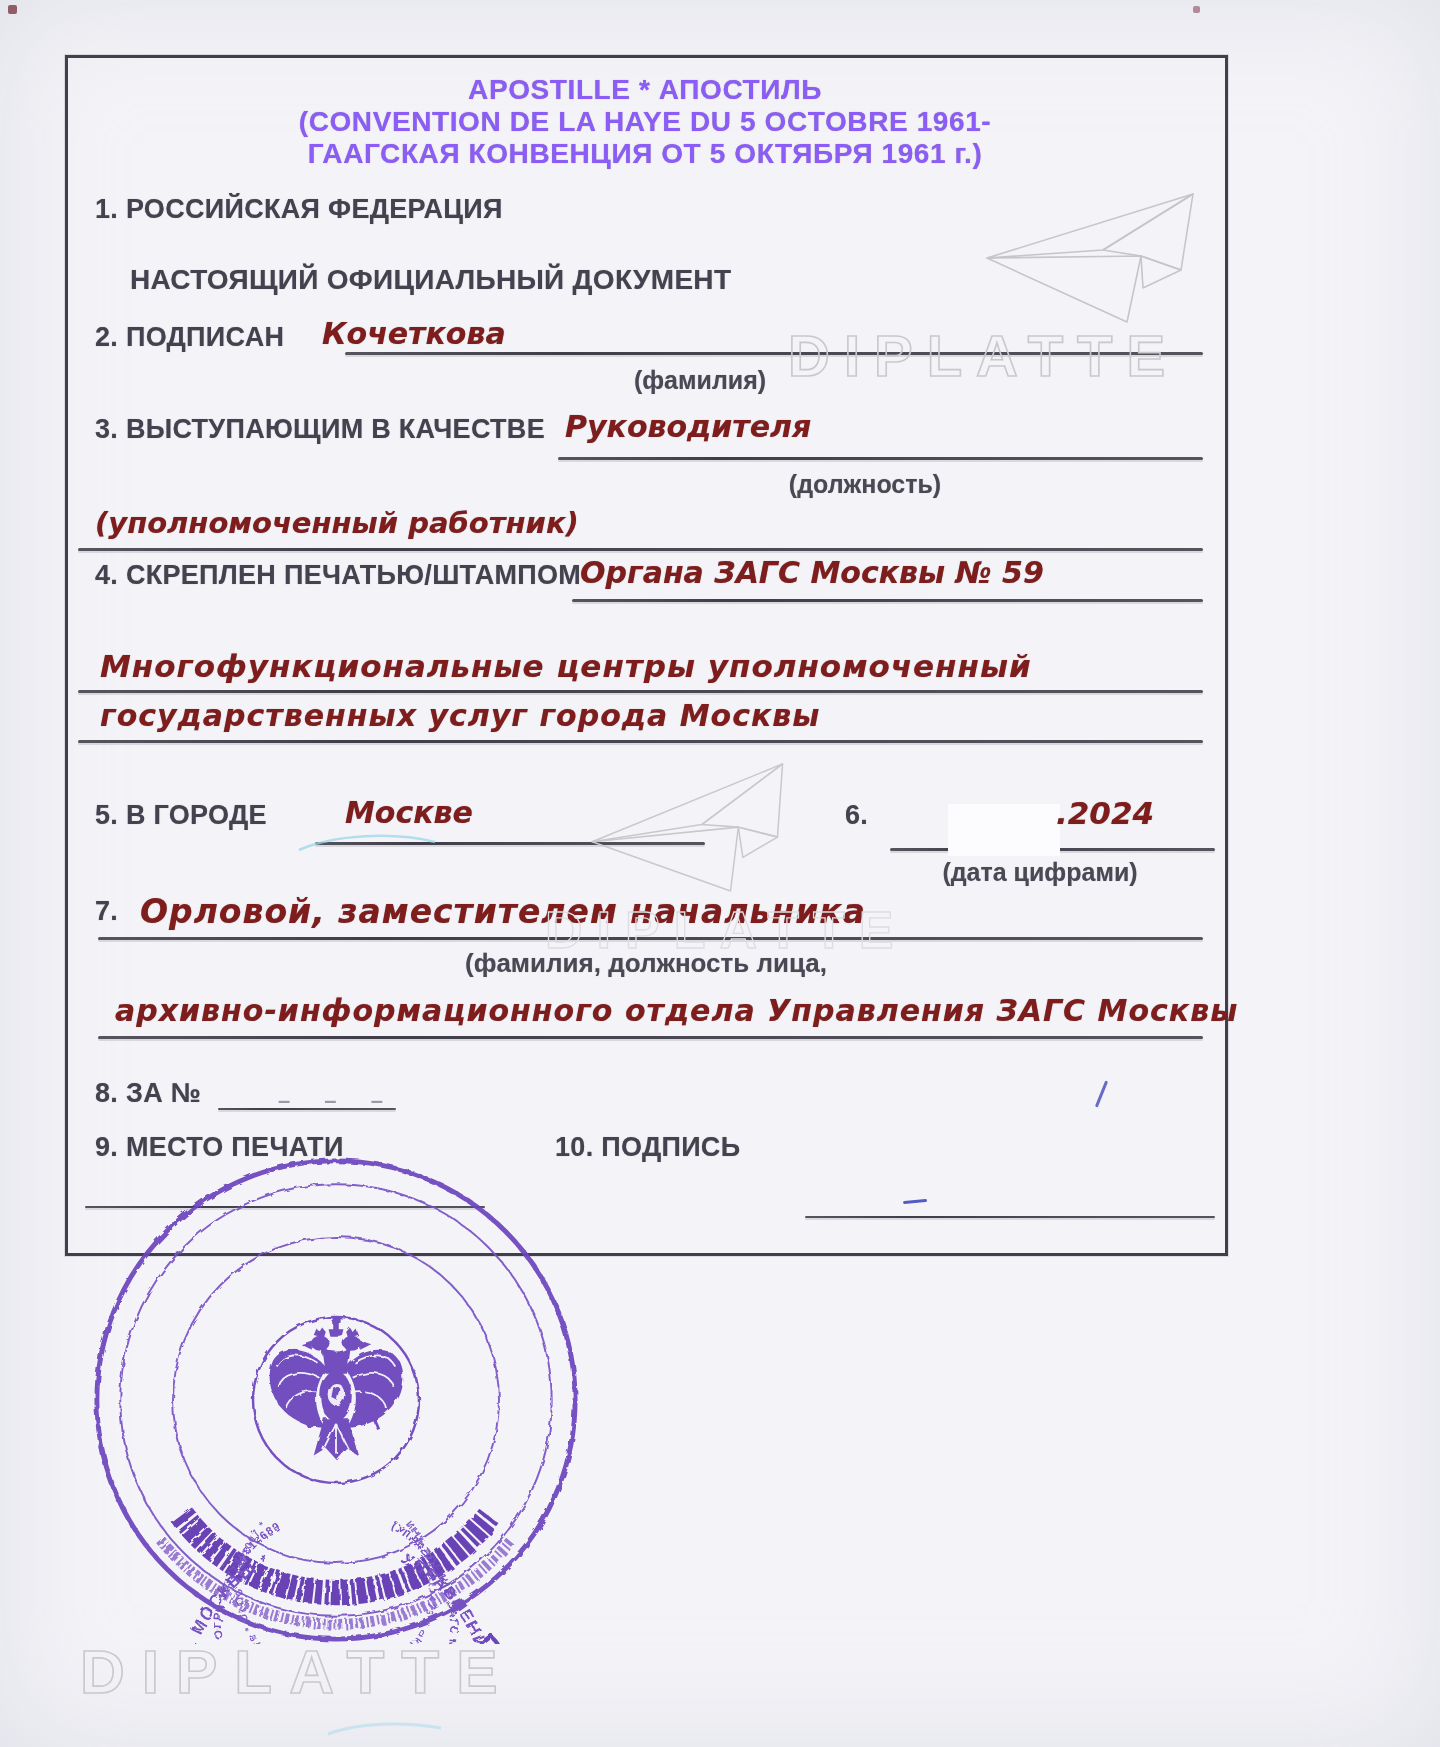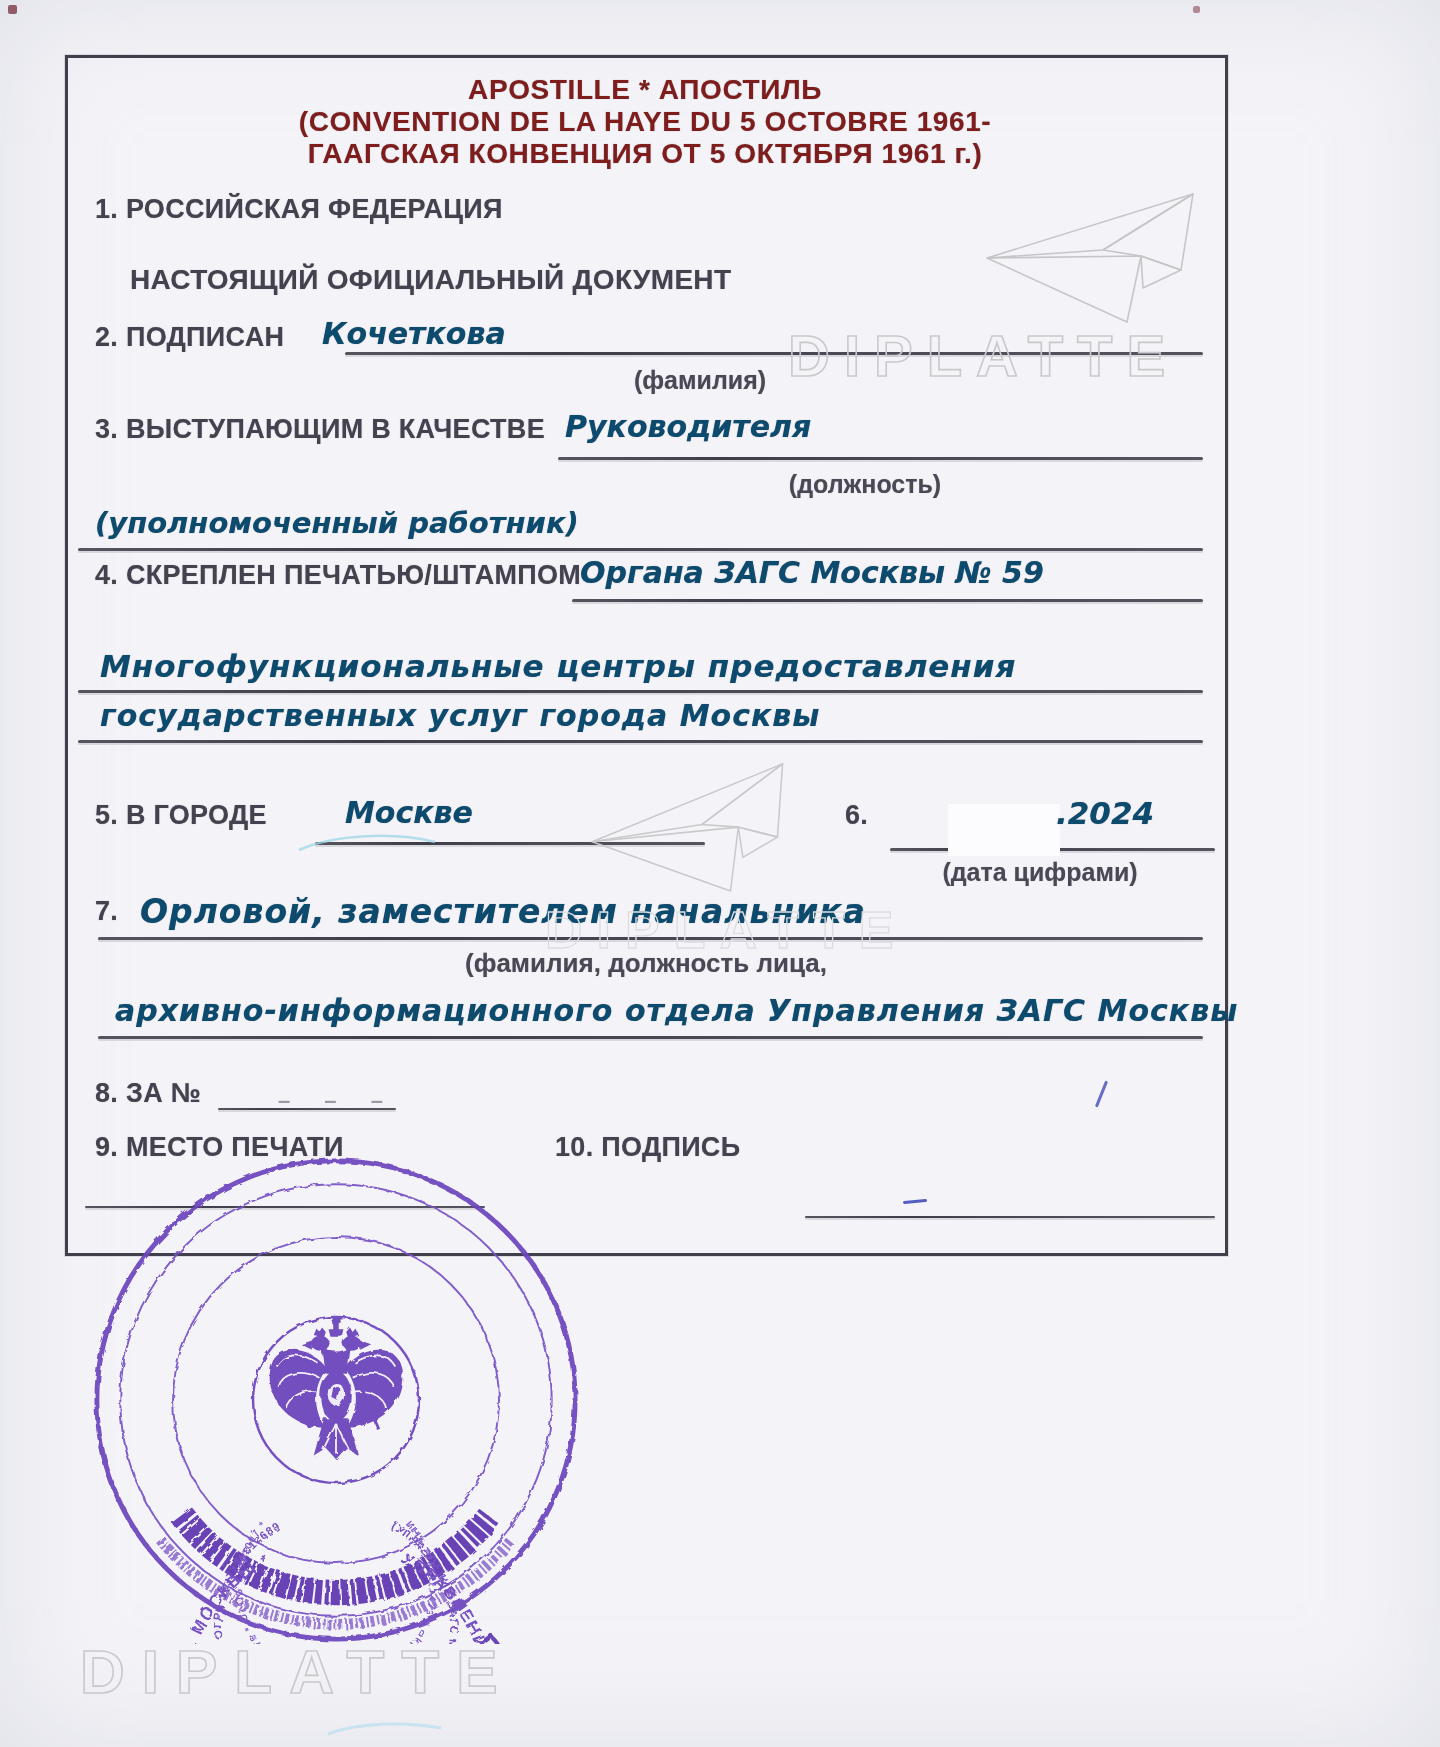--- a/index.html
+++ b/index.html
@@ -2,24 +2,24 @@
 <html><head>
 <meta charset="utf-8">
 <style>
   html,body{margin:0;padding:0;background:#e9e9ee;}
   .page{position:relative;width:1440px;height:1747px;background:#f4f4f8;overflow:hidden;
         font-family:"Liberation Sans",sans-serif;color:#403e4a;
         box-shadow:inset 0 0 120px rgba(190,192,205,.35);}
   .abs{position:absolute;}
   .lbl{font-weight:700;font-size:27px;color:#44424e;letter-spacing:.3px;
        text-shadow:0 0 1px rgba(64,62,78,.45);white-space:nowrap;}
-  .ttl{font-weight:700;font-size:28px;color:#7f1d1d;letter-spacing:.6px;text-align:center;
+  .ttl{font-weight:700;font-size:28px;color:#8b5cf6;letter-spacing:.6px;text-align:center;
        width:1160px;left:65px;text-shadow:0 0 1px rgba(64,62,78,.5);}
   .val{font-family:"DejaVu Sans",sans-serif;font-style:italic;font-weight:700;
-       color:#0c4a6e;text-shadow:0 0 1px rgba(58,55,68,.5);white-space:nowrap;}
+       color:#7f1d1d;text-shadow:0 0 1px rgba(58,55,68,.5);white-space:nowrap;}
   .cap{font-weight:700;font-size:25px;color:#4a4854;text-align:center;white-space:nowrap;
        text-shadow:0 0 1px rgba(64,62,78,.4);}
   .fline{height:3px;background:linear-gradient(90deg,#56545f,#3f3d49 25%,#4c4a56 60%,#55535e);
          border-radius:2px;box-shadow:0 2px 0 rgba(90,88,100,.18);}
   .frame{left:65px;top:55px;width:1157px;height:1195px;border:3px solid #413f4b;
          box-shadow:0 0 0 1px rgba(80,78,92,.15);}
   .wm{font-weight:700;color:transparent;-webkit-text-stroke:1.6px #c9c9cc;
       letter-spacing:14px;white-space:nowrap;}
   .wm2{-webkit-text-stroke:1.3px #dddde1;}
   .redact{position:absolute;background:#fcfcfe;}
@@ -51,21 +51,21 @@
   <div class="abs fline" style="left:558px;top:457px;width:645px;"></div>
   <div class="abs cap" style="left:720px;top:470px;width:290px;">(должность)</div>
 
   <div class="abs val" style="left:95px;top:506px;font-size:29px;">(уполномоченный работник)</div>
   <div class="abs fline" style="left:78px;top:548px;width:1125px;"></div>
 
   <div class="abs lbl" style="left:95px;top:560px;">4. СКРЕПЛЕН ПЕЧАТЬЮ/ШТАМПОМ</div>
   <div class="abs val" style="left:580px;top:555px;font-size:30px;">Органа ЗАГС Москвы № 59</div>
   <div class="abs fline" style="left:572px;top:599px;width:631px;"></div>
 
-  <div class="abs val" style="left:100px;top:648px;font-size:31px;letter-spacing:1px;">Многофункциональные центры предоставления</div>
+  <div class="abs val" style="left:100px;top:648px;font-size:31px;letter-spacing:1px;">Многофункциональные центры уполномоченный</div>
   <div class="abs fline" style="left:78px;top:690px;width:1125px;"></div>
   <div class="abs val" style="left:100px;top:698px;font-size:30px;letter-spacing:1px;">государственных услуг города Москвы</div>
   <div class="abs fline" style="left:78px;top:740px;width:1125px;"></div>
 
 
   <div class="abs lbl" style="left:95px;top:800px;">5. В ГОРОДЕ</div>
   <div class="abs val" style="left:345px;top:795px;font-size:30px;">Москве</div>
   <div class="abs fline" style="left:315px;top:842px;width:390px;"></div>
 
   <div class="abs lbl" style="left:845px;top:800px;">6.</div>

